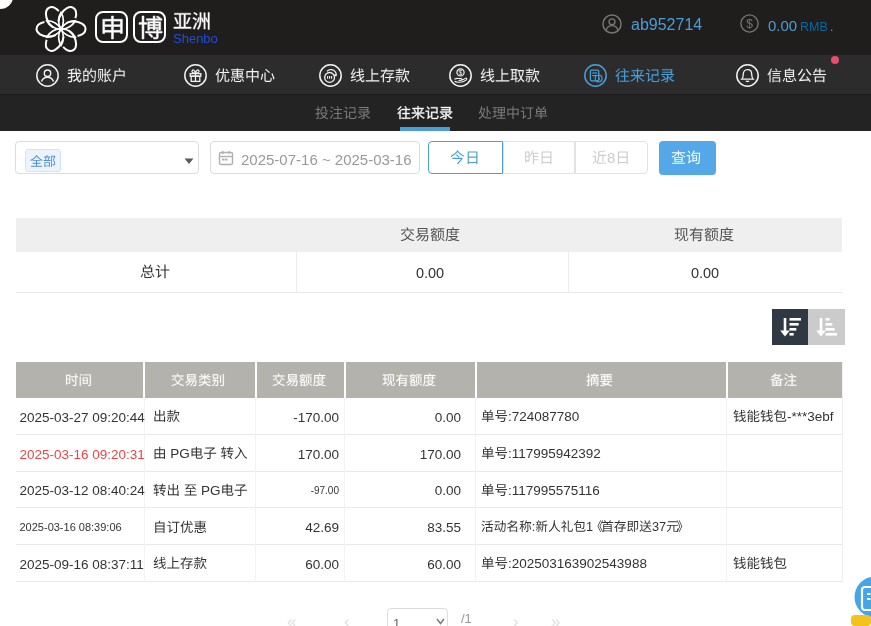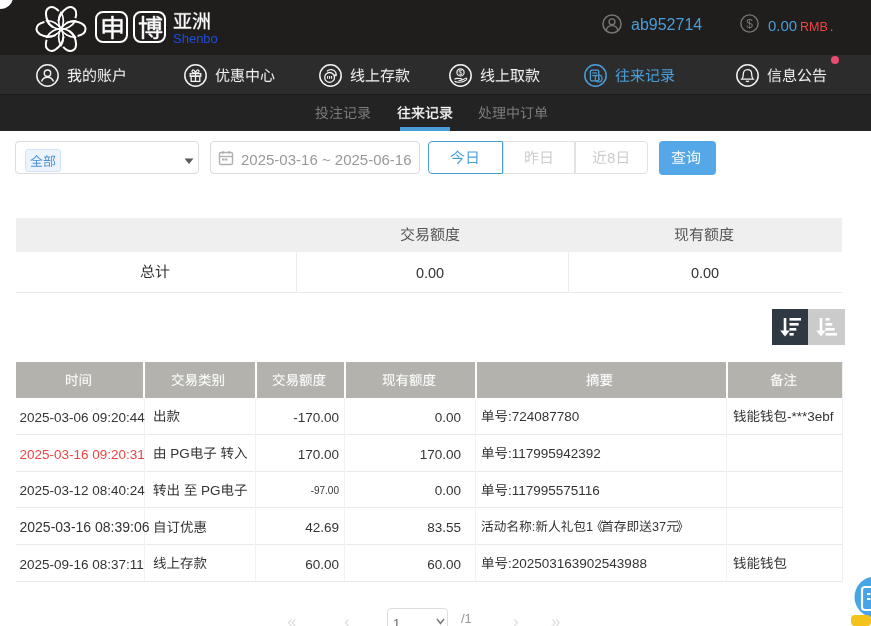--- a/index.html
+++ b/index.html
@@ -127,21 +127,21 @@
 <circle cx="11.5" cy="11.5" r="10.4" fill="none" stroke="#757575" stroke-width="1.7"></circle>
 <circle cx="11.5" cy="9" r="3.4" fill="none" stroke="#757575" stroke-width="1.6"></circle>
 <path d="M4.8 18.5 C6 14.5 9 13.4 11.5 13.4 C14 13.4 17 14.5 18.2 18.5" fill="none" stroke="#757575" stroke-width="1.6"></path>
   </svg>
 <div style="position:absolute;font-size:16px;color:#4a9ed8;line-height:16px;white-space:pre;font-family:Liberation Sans,sans-serif;left:631.0px;top:17.0px">ab952714</div>
 <svg style="position:absolute;left:740px;top:14px" width="19" height="19" viewBox="0 0 23 23">
 <circle cx="11.5" cy="11.5" r="10.4" fill="none" stroke="#757575" stroke-width="1.7"></circle>
 <text x="11.5" y="16.5" font-size="14.5" fill="#757575" text-anchor="middle" font-family="Liberation Sans">$</text>
   </svg>
 <div style="position:absolute;font-size:15px;color:#4a9ed8;line-height:15px;white-space:pre;font-family:Liberation Sans,sans-serif;left:768.0px;top:17.5px">0.00</div>
-<div style="position:absolute;font-size:12.5px;color:#ef4444;line-height:12.5px;white-space:pre;font-family:Liberation Sans,sans-serif;left:800.0px;top:20.8px">RMB</div>
+<div style="position:absolute;font-size:12.5px;color:#0369a1;line-height:12.5px;white-space:pre;font-family:Liberation Sans,sans-serif;left:800.0px;top:20.8px">RMB</div>
 <div style="position:absolute;font-size:12px;color:#4a9ed8;line-height:12px;white-space:pre;font-family:Liberation Sans,sans-serif;left:830.0px;top:21.0px">.</div>
 <div style="position:absolute;left:0;top:55px;width:871px;height:40px;background:#2d2c2c;border-bottom:1px solid #1c1b1b"></div>
 <svg style="position:absolute;left:36px;top:64px" width="23" height="23" viewBox="0 0 23 23">
     <circle cx="11.5" cy="11.5" r="10.7" fill="none" stroke="#f2f2f2" stroke-width="1.5"></circle>
     <circle cx="11.5" cy="9.2" r="3.2" fill="none" stroke="#f2f2f2" stroke-width="1.4"></circle>
     <path d="M5.5 17.5 C6.6 14 9.3 13.2 11.5 13.2 C13.7 13.2 16.4 14 17.5 17.5" fill="none" stroke="#f2f2f2" stroke-width="1.4"></path>
   </svg>
 <svg style="position:absolute;left:67.0px;top:67.3px" width="62" height="18" viewBox="0 0 62 18">
     <use href="#g4" transform="translate(0.0,14) scale(0.0150,-0.0150)" fill="#f2f2f2" stroke="#f2f2f2" stroke-width="6"></use>
     <use href="#g5" transform="translate(15.0,14) scale(0.0150,-0.0150)" fill="#f2f2f2" stroke="#f2f2f2" stroke-width="6"></use>
@@ -246,21 +246,21 @@
   </svg>
 <div style="position:absolute;left:210px;top:141px;width:210px;height:33px;border:1px solid #dcdcdc;border-radius:4px;background:#fff"></div>
 <svg style="position:absolute;left:218px;top:150px" width="16" height="16" viewBox="0 0 16 16">
 <rect x="1.5" y="2.5" width="13" height="12" rx="1.5" fill="none" stroke="#b0b0b0" stroke-width="1.4"></rect>
 <line x1="1.5" y1="6.5" x2="14.5" y2="6.5" stroke="#b0b0b0" stroke-width="1.4"></line>
 <line x1="4.8" y1="1" x2="4.8" y2="4" stroke="#b0b0b0" stroke-width="1.4"></line>
     <line x1="11.2" y1="1" x2="11.2" y2="4" stroke="#b0b0b0" stroke-width="1.4"></line>
 <rect x="4" y="8.5" width="2.5" height="2" fill="#b0b0b0"></rect>
     <rect x="7" y="8.5" width="2.5" height="2" fill="#b0b0b0"></rect>
   </svg>
-<div style="position:absolute;font-size:15px;color:#999;line-height:15px;white-space:pre;font-family:Liberation Sans,sans-serif;left:241.0px;top:152.0px">2025-03-16 ~ 2025-06-16</div>
+<div style="position:absolute;font-size:15px;color:#999;line-height:15px;white-space:pre;font-family:Liberation Sans,sans-serif;left:241.0px;top:152.0px">2025-07-16 ~ 2025-03-16</div>
 <div style="position:absolute;left:428px;top:141px;width:75px;height:33px;border:1px solid #4a9ed8;border-radius:4px 0 0 4px;background:#fff;z-index:2"></div>
 <div style="position:absolute;left:503px;top:141px;width:72px;height:33px;border:1px solid #e2e2e2;background:#fff"></div>
 <div style="position:absolute;left:575px;top:141px;width:73px;height:33px;border:1px solid #e2e2e2;border-radius:0 4px 4px 0;background:#fff"></div>
 <svg style="position:absolute;left:450.0px;top:149.3px;z-index:3" width="32" height="18" viewBox="0 0 32 18">
     <use href="#g33" transform="translate(0.0,14) scale(0.0150,-0.0150)" fill="#4a9ed8"></use>
     <use href="#g34" transform="translate(15.0,14) scale(0.0150,-0.0150)" fill="#4a9ed8"></use>
   </svg>
 <svg style="position:absolute;left:524.0px;top:149.3px" width="32" height="18" viewBox="0 0 32 18">
     <use href="#g35" transform="translate(0.0,14) scale(0.0150,-0.0150)" fill="#cccccc"></use>
     <use href="#g34" transform="translate(15.0,14) scale(0.0150,-0.0150)" fill="#cccccc"></use>
@@ -350,21 +350,21 @@
 <svg style="position:absolute;left:769.5px;top:373.3px" width="29" height="17" viewBox="0 0 29 17">
     <use href="#g53" transform="translate(0.0,12) scale(0.0135,-0.0135)" fill="#ffffff" stroke="#ffffff" stroke-width="14"></use>
     <use href="#g26" transform="translate(13.5,12) scale(0.0135,-0.0135)" fill="#ffffff" stroke="#ffffff" stroke-width="14"></use>
   </svg>
 <div style="position:absolute;left:16px;top:398.3px;width:826px;height:36.7px;background:#fff;border-bottom:1px solid #e9e9e9"></div>
 <div style="position:absolute;left:143.5px;top:398.3px;width:1px;height:36.7px;background:#f2f2f2"></div>
 <div style="position:absolute;left:255px;top:398.3px;width:1px;height:36.7px;background:#f2f2f2"></div>
 <div style="position:absolute;left:344px;top:398.3px;width:1px;height:36.7px;background:#f2f2f2"></div>
 <div style="position:absolute;left:475px;top:398.3px;width:1px;height:36.7px;background:#f2f2f2"></div>
 <div style="position:absolute;left:726px;top:398.3px;width:1px;height:36.7px;background:#f2f2f2"></div>
-<div style="position:absolute;font-size:13.5px;color:#333;line-height:13.5px;white-space:pre;font-family:Liberation Sans,sans-serif;left:19.5px;top:410.9px">2025-03-06 09:20:44</div>
+<div style="position:absolute;font-size:13.5px;color:#333;line-height:13.5px;white-space:pre;font-family:Liberation Sans,sans-serif;left:19.5px;top:410.9px">2025-03-27 09:20:44</div>
 <svg style="position:absolute;left:152.5px;top:409.4px" width="29" height="17" viewBox="0 0 29 17">
     <use href="#g54" transform="translate(0.0,12) scale(0.0135,-0.0135)" fill="#333333"></use>
     <use href="#g15" transform="translate(13.5,12) scale(0.0135,-0.0135)" fill="#333333"></use>
   </svg>
 <div style="position:absolute;font-size:13.5px;color:#333;line-height:13.5px;white-space:pre;font-family:Liberation Sans,sans-serif;right:532px;top:410.9px">-170.00</div>
 <div style="position:absolute;font-size:13.5px;color:#333;line-height:13.5px;white-space:pre;font-family:Liberation Sans,sans-serif;right:410px;top:410.9px">0.00</div>
 <svg style="position:absolute;left:481.0px;top:409.4px" width="101" height="17" viewBox="0 0 101 17">
     <use href="#g30" transform="translate(0.0,12) scale(0.0135,-0.0135)" fill="#333333"></use>
     <use href="#g55" transform="translate(13.5,12) scale(0.0135,-0.0135)" fill="#333333"></use>
     <text xml:space="preserve" x="27.0" y="12" font-size="13.5px" fill="#333333" font-family="Liberation Sans, sans-serif">:724087780</text>
@@ -421,21 +421,21 @@
     <use href="#g30" transform="translate(0.0,12) scale(0.0135,-0.0135)" fill="#333333"></use>
     <use href="#g55" transform="translate(13.5,12) scale(0.0135,-0.0135)" fill="#333333"></use>
     <text xml:space="preserve" x="27.0" y="12" font-size="13.5px" fill="#333333" font-family="Liberation Sans, sans-serif">:117995575116</text>
   </svg>
 <div style="position:absolute;left:16px;top:508.4px;width:826px;height:36.7px;background:#fff;border-bottom:1px solid #e9e9e9"></div>
 <div style="position:absolute;left:143.5px;top:508.4px;width:1px;height:36.7px;background:#f2f2f2"></div>
 <div style="position:absolute;left:255px;top:508.4px;width:1px;height:36.7px;background:#f2f2f2"></div>
 <div style="position:absolute;left:344px;top:508.4px;width:1px;height:36.7px;background:#f2f2f2"></div>
 <div style="position:absolute;left:475px;top:508.4px;width:1px;height:36.7px;background:#f2f2f2"></div>
 <div style="position:absolute;left:726px;top:508.4px;width:1px;height:36.7px;background:#f2f2f2"></div>
-<div style="position:absolute;font-size:14px;color:#333;line-height:13.5px;white-space:pre;font-family:Liberation Sans,sans-serif;left:19.5px;top:521.0px">2025-03-16 08:39:06</div>
+<div style="position:absolute;font-size:11px;color:#333;line-height:13.5px;white-space:pre;font-family:Liberation Sans,sans-serif;left:19.5px;top:521.0px">2025-03-16 08:39:06</div>
 <svg style="position:absolute;left:152.5px;top:519.5px" width="56" height="17" viewBox="0 0 56 17">
     <use href="#g65" transform="translate(0.0,12) scale(0.0135,-0.0135)" fill="#333333"></use>
     <use href="#g29" transform="translate(13.5,12) scale(0.0135,-0.0135)" fill="#333333"></use>
     <use href="#g8" transform="translate(27.0,12) scale(0.0135,-0.0135)" fill="#333333"></use>
     <use href="#g9" transform="translate(40.5,12) scale(0.0135,-0.0135)" fill="#333333"></use>
   </svg>
 <div style="position:absolute;font-size:13.5px;color:#333;line-height:13.5px;white-space:pre;font-family:Liberation Sans,sans-serif;right:532px;top:521.0px">42.69</div>
 <div style="position:absolute;font-size:13.5px;color:#333;line-height:13.5px;white-space:pre;font-family:Liberation Sans,sans-serif;right:410px;top:521.0px">83.55</div>
 <svg style="position:absolute;left:481.0px;top:519.3px" width="208" height="16" viewBox="0 0 208 16">
     <use href="#g66" transform="translate(0.0,12) scale(0.0127,-0.0127)" fill="#333333"></use>

